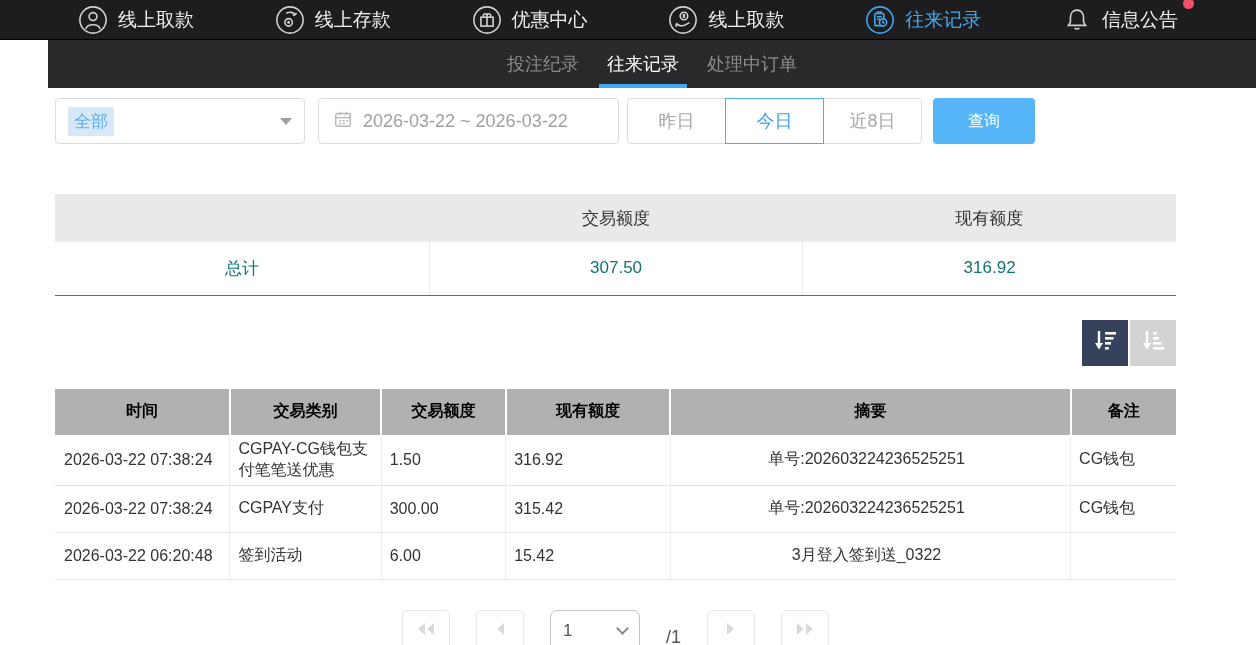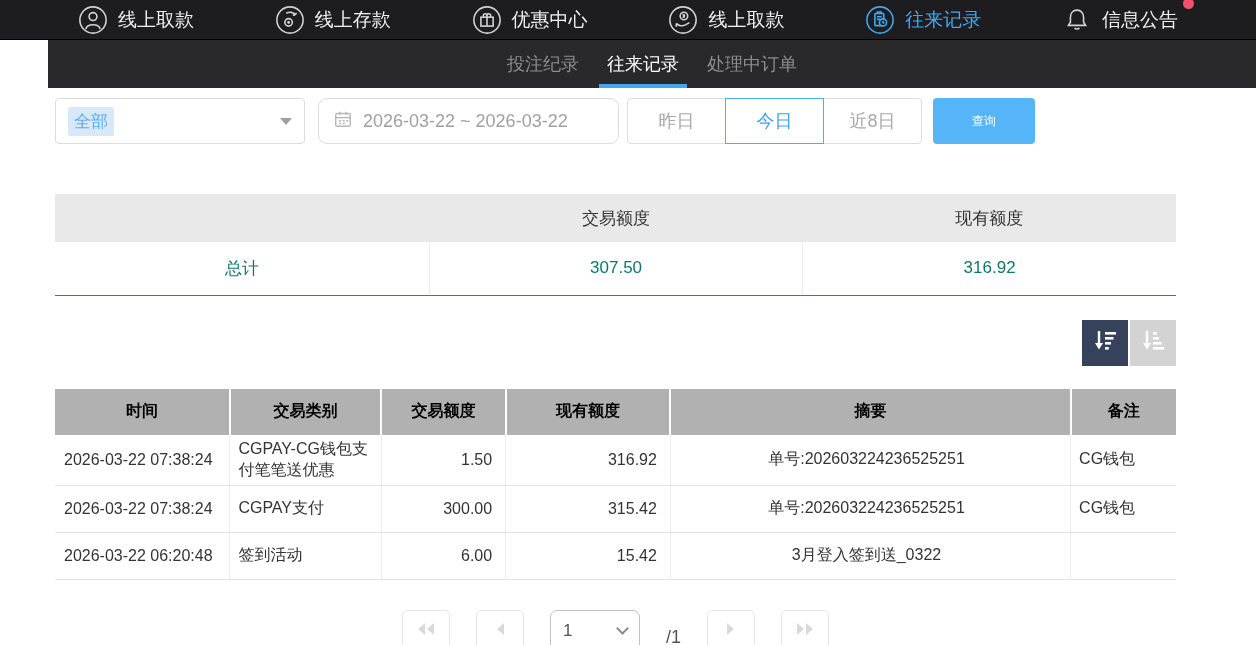--- a/index.html
+++ b/index.html
@@ -29,32 +29,32 @@
   .content { width: 1121px; margin-left: 55px; }
 
   .filter-row { margin-top: 15px; display: flex; align-items: center; height: 36px; }
   .type-select { width: 250px; height: 46px; border: 1px solid #dcdcdc; border-radius: 4px;
     display: flex; align-items: center; padding: 0 12px 0 12px; cursor: pointer;
     justify-content: space-between; background: #fff; }
   .type-select .val { background: #d7e9f9; color: #5cacee; font-size: 17px;
     padding: 3px 6px; border-radius: 2px; }
   .caret { width: 0; height: 0; border-left: 6px solid transparent;
     border-right: 6px solid transparent; border-top: 7px solid #9aa0a6; }
-  .date-input { width: 301px; height: 46px; border: 1px solid #dcdcdc; border-radius: 9px;
+  .date-input { width: 301px; height: 46px; border: 1px solid #dcdcdc; border-radius: 4px;
     display: flex; align-items: center; gap: 10px; padding: 0 14px; margin-left: 13px;
     color: #a0a0a0; font-size: 18px; background: #fff; cursor: pointer; }
   .btn-group { display: flex; margin-left: 8px; }
   .quick-btn { width: 99px; height: 46px; background: #fff; border: 1px solid #ddd;
     color: #a8a8a8; font-size: 18px; cursor: pointer; margin-left: -1px;
     font-family: inherit; }
   .quick-btn:first-child { border-radius: 4px 0 0 4px; margin-left: 0; }
   .quick-btn:last-child { border-radius: 0 4px 4px 0; }
   .quick-btn.active { border: 1px solid #4aaef7; color: #3f9ef0; position: relative; z-index: 2; }
   .search-btn { width: 102px; height: 46px; margin-left: 11px; background: #55b5f7;
-    border: none; border-radius: 4px; color: #fff; font-size: 12px; cursor: pointer;
+    border: none; border-radius: 4px; color: #fff; font-size: 16px; cursor: pointer;
     font-family: inherit; }
 
   
   .summary { margin-top: 55px; width: 100%; border-collapse: collapse; table-layout: fixed; }
   .summary thead th { background: #e9e9e9; height: 48px; font-size: 17px; color: #333;
     font-weight: normal; text-align: center; }
   .summary tbody td { background: #fff; height: 53px; font-size: 17px; color: #0f766e;
     text-align: center; border-bottom: 1px solid #a16207; border-right: 1px solid #ebebeb; }
   .summary tbody td:last-child { border-right: none; }
 
@@ -68,21 +68,21 @@
   
   .records { margin-top: 23px; width: 100%; border-collapse: collapse; table-layout: fixed; }
   .records thead th { background: #b1b1b1; height: 46px; color: #000000; font-size: 16px;
     font-weight: bold; text-align: center; border-right: 2px solid #fff; }
   .records thead th:last-child { border-right: none; }
   .records tbody td { height: 47px; font-size: 16px; color: #333;
     border-bottom: 1px solid #e3e3e3; border-right: 1px solid #ededed;
     padding: 4px 8px; background: #fff; }
   .records tbody td:last-child { border-right: none; }
   .records td.c-time { padding-left: 9px; }
-  .records td.c-amount, .records td.c-balance { text-align: right; padding-right: 13px; }
+  .records td.c-amount, .records td.c-balance { text-align: left; padding-right: 13px; }
   .records td.c-summary { padding-left: 0; text-align: center; }
 
   
   .pagination { margin-top: 30px; display: flex; justify-content: center;
     align-items: flex-start; gap: 26px; }
   .page-btn { width: 48px; height: 42px; background: #fff; border: 1px solid #e7e7e7;
     border-radius: 5px; display: flex; align-items: center; justify-content: center;
     cursor: pointer; }
   .page-select { width: 90px; height: 42px; border: 1px solid #c3c3c3; border-radius: 7px;
     display: flex; align-items: center; justify-content: space-between; padding: 0 12px;

